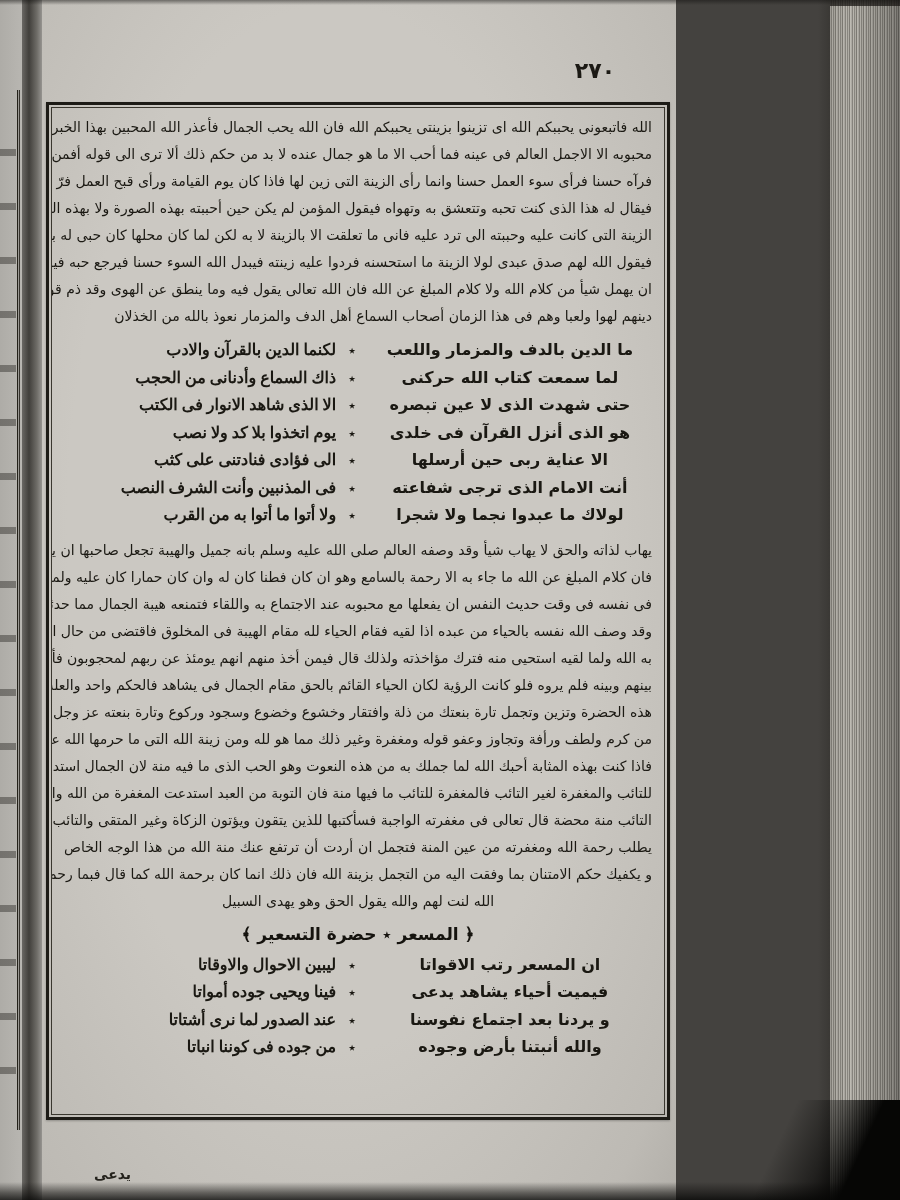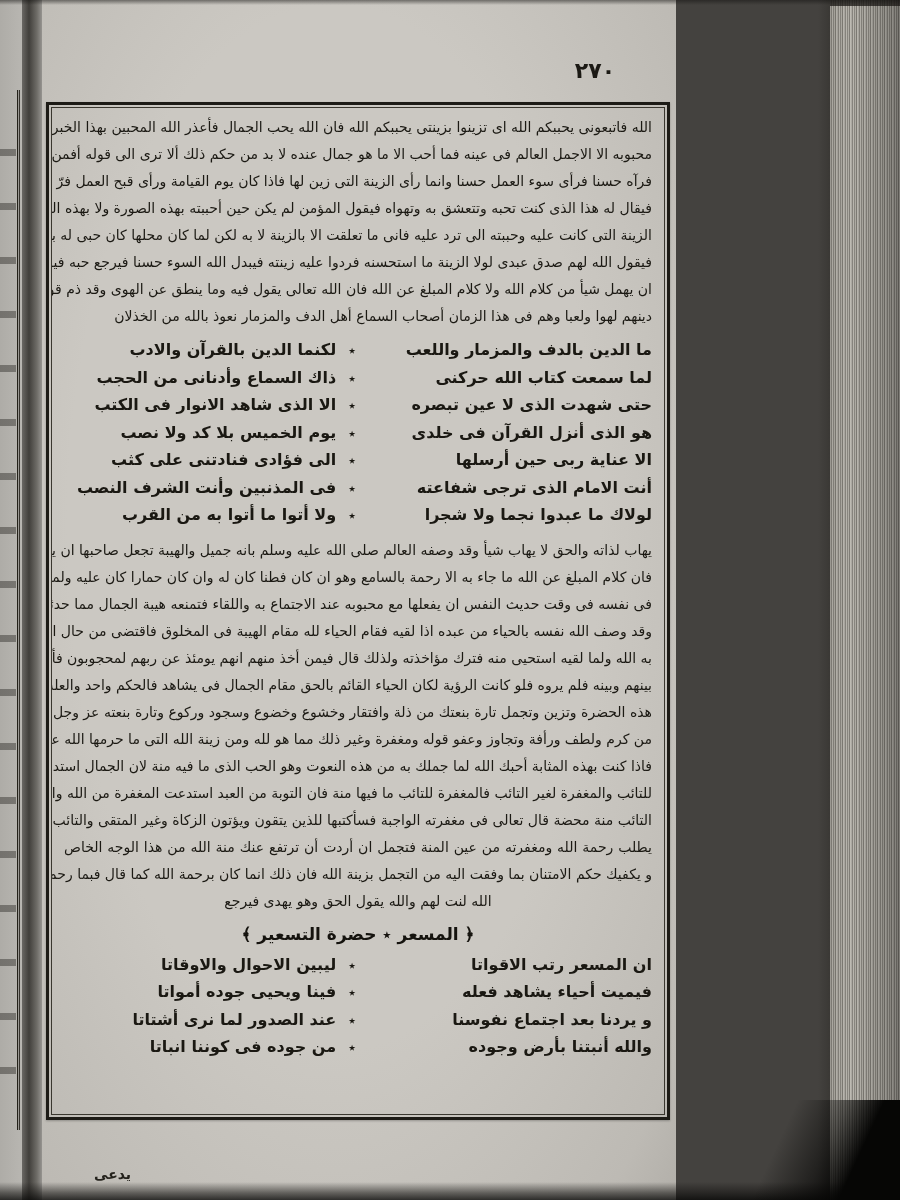--- a/index.html
+++ b/index.html
@@ -63,22 +63,22 @@
     color:#1b1913;white-space:nowrap;
   }
   .para-first .bodyline:last-child{text-align-last:right;}
   .para-second .bodyline:last-child{text-align-last:center;}
 
   
   .poem{width:600px;margin:6px auto 8px auto;direction:rtl;}
   .poem-bottom{margin-top:2px;}
   .verse{display:flex;align-items:baseline;font-size:16px;font-weight:bold;
          line-height:27.5px;height:27.5px;color:#1a1812;}
-  .verse .hemi-a{flex:1 1 0;text-align:right;white-space:nowrap;}
-  .verse .hemi-b{flex:1 1 0;text-align:right;white-space:nowrap;}
+  .verse .hemi-a{flex:1 1 0;text-align:center;white-space:nowrap;}
+  .verse .hemi-b{flex:1 1 0;text-align:right;white-space:nowrap;font-family:Liberation Serif, serif;}
   .verse .star{flex:0 0 auto;padding:0 12px;font-weight:normal;font-size:14px;}
 
   
   .heading{
     text-align:center;font-size:17px;font-weight:bold;line-height:30px;height:30px;
     margin-top:4px;color:#15130e;direction:rtl;
   }
 
   
   .catchword{
@@ -159,21 +159,21 @@
               <span class="hemi-b">ذاك السماع وأدنانى من الحجب</span>
             </div>
             <div class="verse">
               <span class="hemi-a">حتى شهدت الذى لا عين تبصره</span>
               <span class="star">٭</span>
               <span class="hemi-b">الا الذى شاهد الانوار فى الكتب</span>
             </div>
             <div class="verse">
               <span class="hemi-a">هو الذى أنزل القرآن فى خلدى</span>
               <span class="star">٭</span>
-              <span class="hemi-b">يوم الخميس بلا كد ولا نصب</span>
+              <span class="hemi-b">يوم اتخذوا بلا كد ولا نصب</span>
             </div>
             <div class="verse">
               <span class="hemi-a">الا عناية ربى حين أرسلها</span>
               <span class="star">٭</span>
               <span class="hemi-b">الى فؤادى فنادتنى على كثب</span>
             </div>
             <div class="verse">
               <span class="hemi-a">أنت الامام الذى ترجى شفاعته</span>
               <span class="star">٭</span>
               <span class="hemi-b">فى المذنبين وأنت الشرف النصب</span>
@@ -192,33 +192,33 @@
             <div class="bodyline">وقد وصف الله نفسه بالحياء من عبده اذا لقيه فقام الحياء لله مقام الهيبة فى المخلوق فاقتضى من حال العبد ان يؤاخذه</div>
             <div class="bodyline">به الله ولما لقيه استحيى منه فترك مؤاخذته ولذلك قال فيمن أخذ منهم انهم يومئذ عن ربهم لمحجوبون فأرسل الحجاب</div>
             <div class="bodyline">بينهم وبينه فلم يروه فلو كانت الرؤية لكان الحياء القائم بالحق مقام الجمال فى يشاهد فالحكم واحد والعلة تختلف فحقق</div>
             <div class="bodyline">هذه الحضرة وتزين وتجمل تارة بنعتك من ذلة وافتقار وخشوع وخضوع وسجود وركوع وتارة بنعته عز وجل</div>
             <div class="bodyline">من كرم ولطف ورأفة وتجاوز وعفو قوله ومغفرة وغير ذلك مما هو لله ومن زينة الله التى ما حرمها الله على عباده</div>
             <div class="bodyline">فاذا كنت بهذه المثابة أحبك الله لما جملك به من هذه النعوت وهو الحب الذى ما فيه منة لان الجمال استدعاه كالمغفرة</div>
             <div class="bodyline">للتائب والمغفرة لغير التائب فالمغفرة للتائب ما فيها منة فان التوبة من العبد استدعت المغفرة من الله والمغفرة لغير</div>
             <div class="bodyline">التائب منة محضة قال تعالى فى مغفرته الواجبة فسأكتبها للذين يتقون ويؤتون الزكاة وغير المتقى والتائب</div>
             <div class="bodyline">يطلب رحمة الله ومغفرته من عين المنة فتجمل ان أردت أن ترتفع عنك منة الله من هذا الوجه الخاص</div>
             <div class="bodyline">و يكفيك حكم الامتنان بما وفقت اليه من التجمل بزينة الله فان ذلك انما كان برحمة الله كما قال فبما رحمة من</div>
-            <div class="bodyline">الله لنت لهم والله يقول الحق وهو يهدى فيرجع</div>
+            <div class="bodyline">الله لنت لهم والله يقول الحق وهو يهدى السبيل</div>
           </div>
 
         <div class="heading">﴿ المسعر ٭ حضرة التسعير ﴾</div>
 
         <div class="poem poem-bottom">
             <div class="verse">
               <span class="hemi-a">ان المسعر رتب الاقواتا</span>
               <span class="star">٭</span>
               <span class="hemi-b">ليبين الاحوال والاوقاتا</span>
             </div>
             <div class="verse">
-              <span class="hemi-a">فيميت أحياء يشاهد فعله</span>
+              <span class="hemi-a">فيميت أحياء يشاهد يدعى</span>
               <span class="star">٭</span>
               <span class="hemi-b">فينا ويحيى جوده أمواتا</span>
             </div>
             <div class="verse">
               <span class="hemi-a">و يردنا بعد اجتماع نفوسنا</span>
               <span class="star">٭</span>
               <span class="hemi-b">عند الصدور لما نرى أشتاتا</span>
             </div>
             <div class="verse">
               <span class="hemi-a">والله أنبتنا بأرض وجوده</span>

